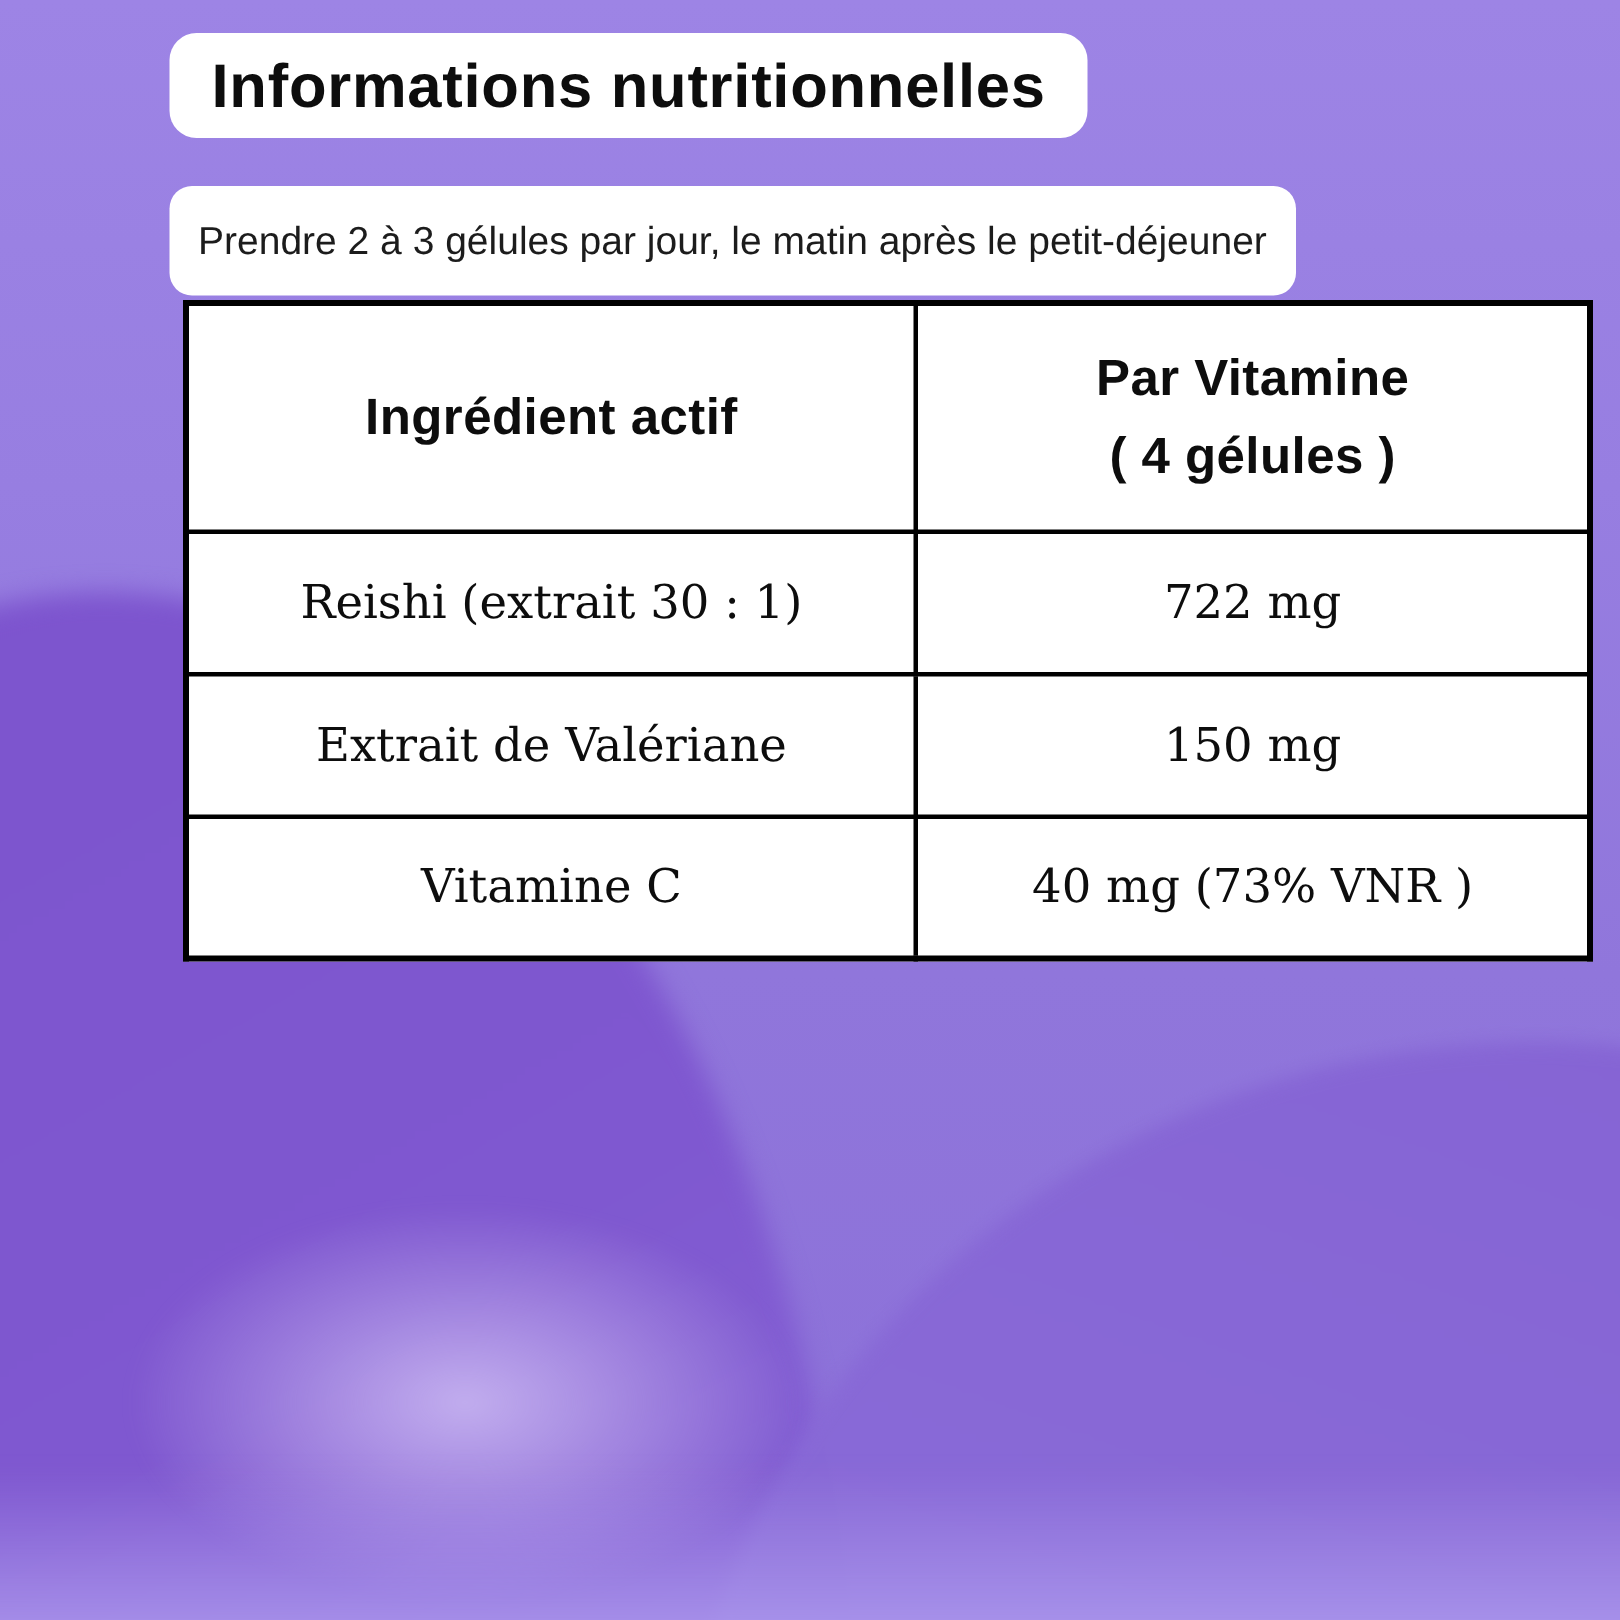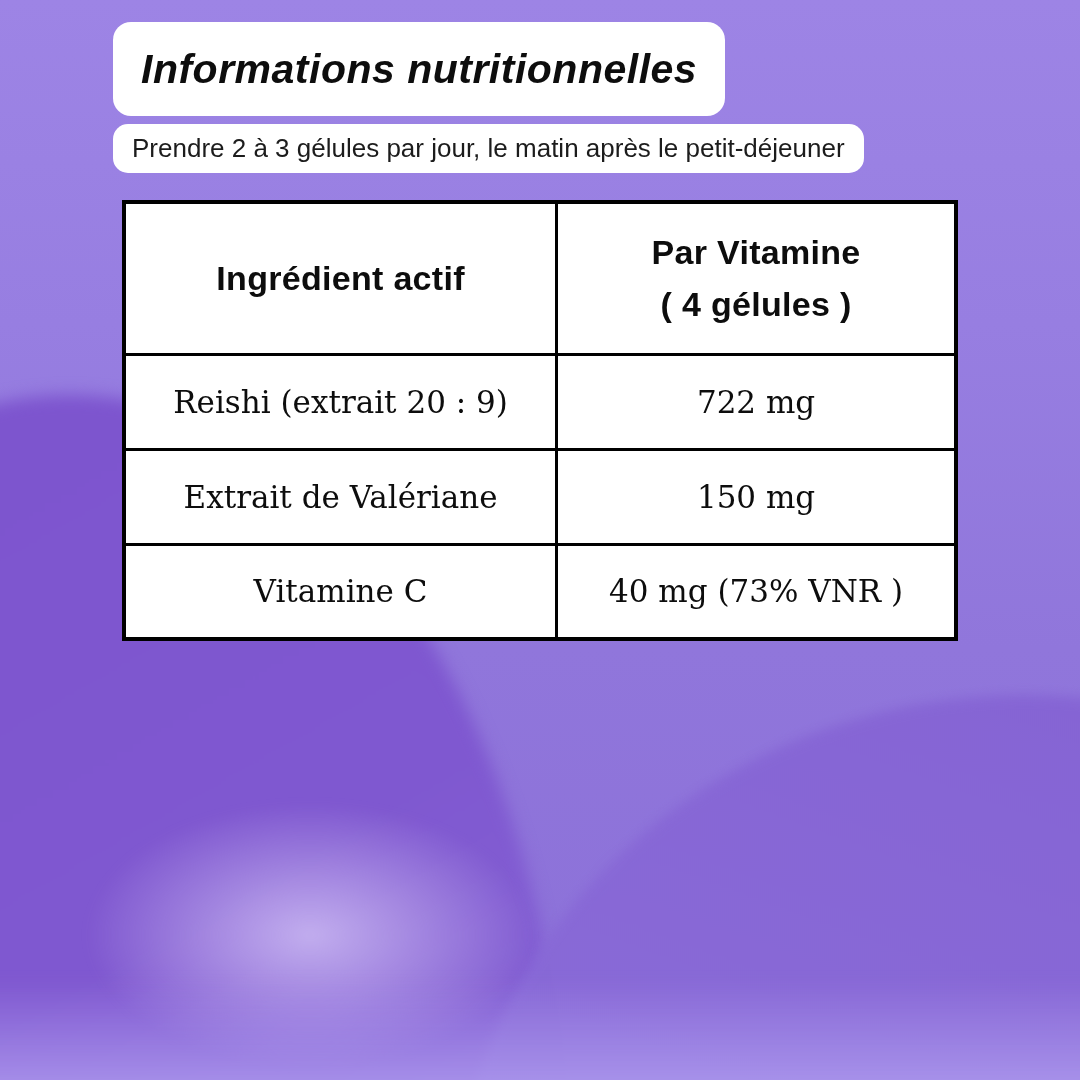--- a/index.html
+++ b/index.html
@@ -31,40 +31,39 @@
   }
   .bottom-light{
     position:absolute;left:-50px;bottom:-60px;width:1180px;height:160px;
     background:linear-gradient(180deg,rgba(172,153,238,0) 0%,rgba(178,160,241,0.85) 75%);
     filter:blur(8px);
   }
   .title-pill{
     position:absolute;left:113px;top:22px;height:70px;
     background:#ffffff;border-radius:18px;
     display:flex;align-items:center;
-    padding:12px 28px;
+    padding:0 28px;
     z-index:2;
-    font-style:italic;
   }
   .title-pill span{
     font-size:41px;font-weight:800;color:#0d0d0d;letter-spacing:.5px;
     white-space:nowrap;
   }
   .subtitle-pill{
     position:absolute;left:113px;top:124px;height:49px;
     background:#ffffff;border-radius:15px;
     display:flex;align-items:center;
-    padding:0 19px;
+    padding:12px 19px;
     z-index:2;
   }
   .subtitle-pill span{
     font-size:26px;font-weight:400;color:#1c1c1c;white-space:nowrap;
   }
   table.nutrition-table{
-    position:absolute;left:122px;top:200px;width:836px;
+    position:absolute;left:122px;top:200px;width:940px;
     border-collapse:collapse;
     background:#ffffff;
     z-index:2;
     table-layout:fixed;
   }
   .nutrition-table th,.nutrition-table td{
     border:3px solid #000000;
     text-align:center;vertical-align:middle;
     padding:0 6px;
     color:#0d0d0d;
@@ -111,21 +110,21 @@
       <tr>
         <th>Ingrédient actif</th>
         <th>
           <div>Par Vitamine</div>
           <div>( 4 gélules )</div>
         </th>
       </tr>
     </thead>
     <tbody>
       <tr>
-        <td>Reishi (extrait 20 : 9)</td>
+        <td>Reishi (extrait 30 : 1)</td>
         <td>722 mg</td>
       </tr>
       <tr>
         <td>Extrait de Valériane</td>
         <td>150 mg</td>
       </tr>
       <tr>
         <td>Vitamine C</td>
         <td>40 mg (73% VNR )</td>
       </tr>

